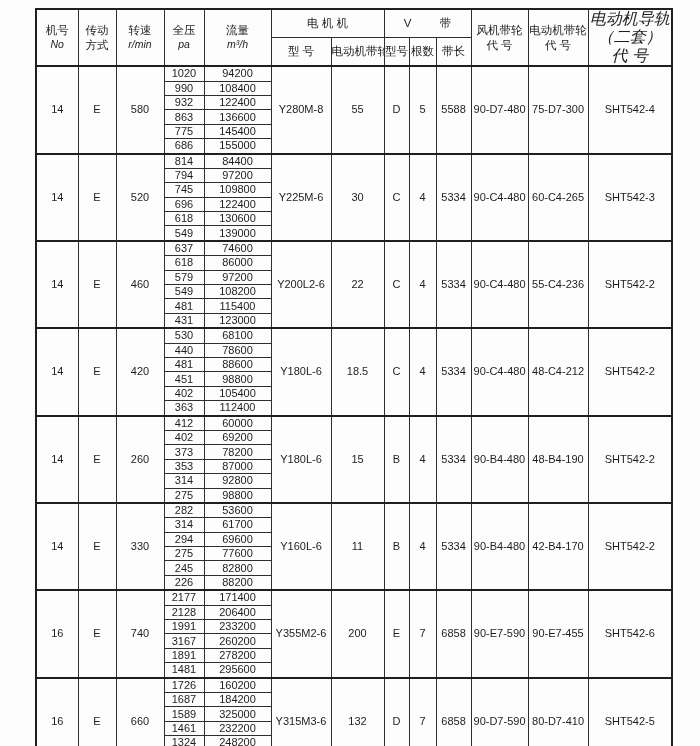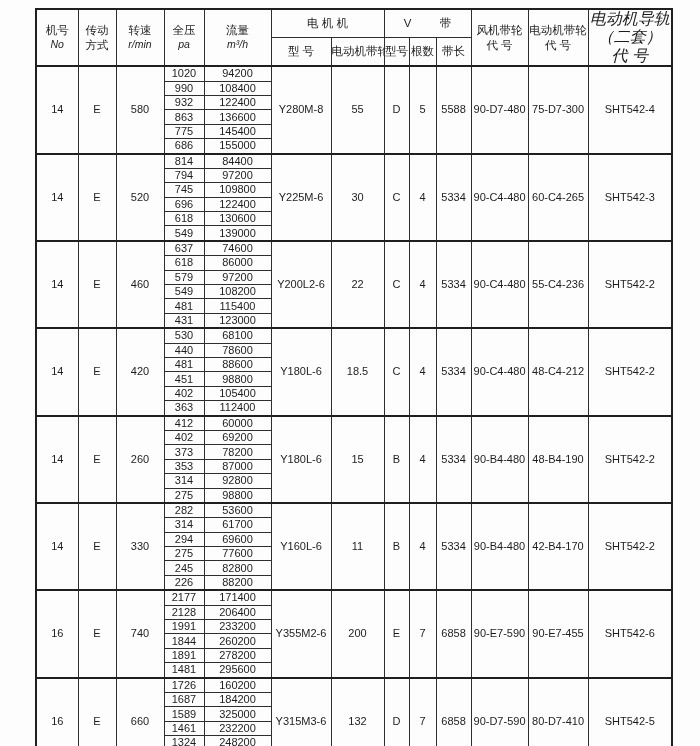--- a/index.html
+++ b/index.html
@@ -343,21 +343,21 @@
       </tr>
       <tr>
         <td>2128</td>
         <td>206400</td>
       </tr>
       <tr>
         <td>1991</td>
         <td>233200</td>
       </tr>
       <tr>
-        <td>1844</td>
+        <td>3167</td>
         <td>260200</td>
       </tr>
       <tr>
         <td>1891</td>
         <td>278200</td>
       </tr>
       <tr>
         <td>1481</td>
         <td>295600</td>
       </tr>

